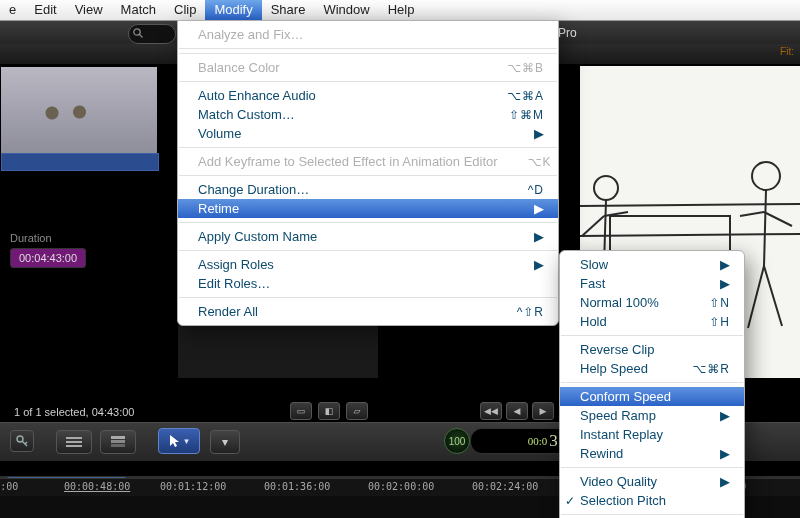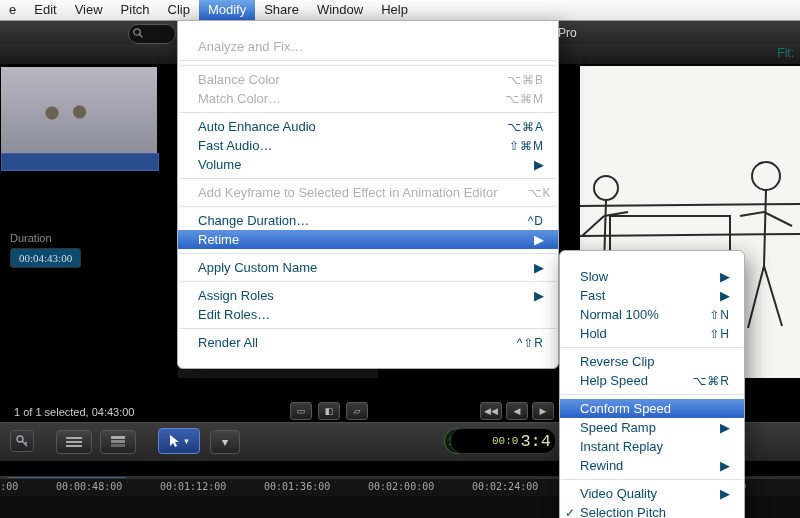--- a/index.html
+++ b/index.html
@@ -4,72 +4,72 @@
 <style>
   html,body{margin:0;padding:0;width:800px;height:518px;background:#000;font-family:"Lucida Grande","Helvetica Neue",Arial,sans-serif;font-size:12px;overflow:hidden;color:#ccc;-webkit-font-smoothing:antialiased}
   
   .menubar{position:absolute;left:0;top:0;width:800px;height:20px;background:linear-gradient(#fdfdfd,#e8e8e8);border-bottom:1px solid #9a9a9a;display:flex;align-items:center;z-index:50}
   .menubar .mi{padding:0 9px;height:20px;line-height:20px;color:#222;font-size:13px}
   .menubar .mi.hl{background:linear-gradient(#6fa6e8,#2a66d0);color:#fff}
   
   .topbar{position:absolute;left:0;top:21px;right:0;height:24px;background:linear-gradient(#3c3c3c,#242424);}
   .search{position:absolute;left:128px;top:24px;width:46px;height:18px;border-radius:10px;background:#111;border:1px solid #555;}
   .search svg{position:absolute;left:3px;top:2px}
-  .fitlabel{position:absolute;right:6px;top:46px;color:#0f766e;font-size:12px}
+  .fitlabel{position:absolute;right:6px;top:46px;color:#a16207;font-size:10px}
   .titlebar-text{position:absolute;left:558px;top:26px;color:#e2e2e2;font-size:12px}
   .divider{position:absolute;left:0;top:44px;right:0;height:20px;background:linear-gradient(#2b2b2b,#181818);}
   
   .thumb{position:absolute;left:0;top:66px;width:156px;height:86px;background:linear-gradient(#b8b7c2,#8e8d9a);border:1px solid #000}
   .thumb .dancers{position:absolute;left:18px;top:26px;width:110px;height:50px;background:radial-gradient(circle at 30% 40%,#6a6151 0 6px,transparent 7px),radial-gradient(circle at 55% 38%,#6a6151 0 6px,transparent 7px);}
   .thumb .bluebar{position:absolute;left:0;bottom:-18px;width:100%;height:16px;background:#2b4c8f;border:1px solid #3d61a7}
   
   .info{position:absolute;left:10px;top:232px;color:#bdbdbd;font-size:11px}
   .info .lbl{color:#8a8a8a;margin-bottom:4px}
-  .info .val{background:#0c4a6e;border:1px solid #333;border-radius:3px;padding:3px 8px;font-family:Liberation Serif, serif;font-size:11px;color:#ddd}
+  .info .val{background:#701a75;border:1px solid #333;border-radius:3px;padding:3px 8px;font-family:Liberation Sans, sans-serif;font-size:11px;color:#ddd}
   .sel-status{position:absolute;left:14px;top:406px;color:#cfcfcf;font-size:11px}
   
   .toolrow{position:absolute;left:0;top:422px;right:0;height:38px;background:linear-gradient(#3b3b3b,#262626);border-top:1px solid #4a4a4a;border-bottom:1px solid #000}
   .toolbtn{position:absolute;top:430px;height:22px;display:flex;align-items:center;justify-content:center;background:linear-gradient(#444,#222);border:1px solid #555;border-radius:4px;color:#ccc;font-size:12px}
   .arrow-tool{position:absolute;left:158px;top:428px;width:40px;height:24px;background:linear-gradient(#3a5fb0,#1d3c7a);border:1px solid #5f84c9;border-radius:4px;display:flex;align-items:center;justify-content:center}
-  .timecode{position:absolute;left:450px;top:428px;width:96px;height:24px;background:#000;border:1px solid #333;border-radius:12px;display:flex;align-items:center;justify-content:flex-end;padding:0 4px;color:#bfe07a;font-family:Liberation Mono, monospace;font-size:11px}
+  .timecode{position:absolute;left:470px;top:428px;width:96px;height:24px;background:#000;border:1px solid #333;border-radius:12px;display:flex;align-items:center;justify-content:flex-end;padding:0 4px;color:#bfe07a;font-family:Liberation Serif, serif;font-size:11px}
   .timecode .big{color:#d9e8b8;font-size:17px;margin-left:2px}
   .dial{position:absolute;left:444px;top:428px;width:24px;height:24px;border-radius:50%;background:radial-gradient(circle at 50% 45%,#1b3d1b,#0a1a0a 70%);border:1px solid #3b6b3b;display:flex;align-items:center;justify-content:center;color:#a7d48a;font-size:10px}
   
   .viewer-left{position:absolute;left:178px;top:66px;width:200px;height:312px;background:#1a1a1a;}
   .viewer-right{position:absolute;left:580px;top:66px;right:0;height:312px;background:#f4f4f0;}
   .viewer-right .sketch{position:absolute;inset:0;}
   .transport{position:absolute;left:290px;top:402px;height:18px;display:flex;gap:6px}
   .tbtn{width:20px;height:16px;background:linear-gradient(#3a3a3a,#1e1e1e);border:1px solid #555;border-radius:3px;display:flex;align-items:center;justify-content:center;color:#bbb;font-size:9px}
   .transport2{position:absolute;left:480px;top:402px;height:18px;display:flex;gap:4px}
   
   .timeline-head{position:absolute;left:0;top:476px;right:0;height:18px;background:linear-gradient(#2f2f2f,#1f1f1f);display:flex;align-items:center}
   .proj-chip{margin-left:6px;background:#29425f;border:1px solid #3f628c;border-radius:3px;padding:1px 6px;color:#d8e4f2;font-size:11px;display:flex;align-items:center;gap:4px}
   .ruler{position:absolute;left:0;top:478px;right:0;height:18px;background:#141414;border-top:1px solid #333}
   .ruler span{position:absolute;top:2px;color:#a8a8a8;font-size:10px;font-family:monospace}
   .timeline-gap{position:absolute;left:0;top:496px;right:0;bottom:0;background:#0d0d0d}
   
-  .menu{position:absolute;background:#fff;border:1px solid #b0b0b0;border-radius:0 0 6px 6px;box-shadow:4px 8px 22px rgba(0,0,0,.45);padding:16px 0;z-index:100}
+  .menu{position:absolute;background:#fff;border:1px solid #b0b0b0;border-radius:0 0 6px 6px;box-shadow:4px 8px 22px rgba(0,0,0,.45);padding:4px 0;z-index:100}
   .menu.sub{border-radius:6px}
   .menu .sep{height:1px;margin:4px 1px;background:#e0e0e0}
   .menu .row{display:flex;align-items:center;height:19px;padding:0 14px 0 20px;white-space:nowrap;font-size:13px;color:#0c4a6e;position:relative}
   .menu .row.dis{color:#b0b0b0}
   .menu .row.hl{background:linear-gradient(#5e93e0,#2a62c7);color:#fff}
   .menu .row .sc{margin-left:auto;padding-left:30px;color:inherit;font-size:12px;letter-spacing:1px}
   .menu .row .arr{margin-left:auto;padding-left:30px}
   .menu .row .chk{position:absolute;left:5px;font-size:12px}
   .keywell{position:absolute;left:10px;top:430px;width:22px;height:20px;background:linear-gradient(#3a3a3a,#222);border:1px solid #555;border-radius:4px;display:flex;align-items:center;justify-content:center}
 </style>
 </head>
 <body>
 
 <div class="menubar" id="menubar">
     <div class="mi">e</div>
     <div class="mi">Edit</div>
     <div class="mi">View</div>
-    <div class="mi">Pitch</div>
+    <div class="mi">Match</div>
     <div class="mi">Clip</div>
     <div class="mi hl">Modify</div>
     <div class="mi">Share</div>
     <div class="mi">Window</div>
     <div class="mi">Help</div>
   </div>
 
 <div class="topbar"></div>
 <div class="search">
   <svg width="12" height="12" viewBox="0 0 12 12">
@@ -171,51 +171,47 @@
 <div class="timeline-head">
   <div class="proj-chip">
     <svg width="10" height="10" viewBox="0 0 10 10">
         <rect x="1" y="1" width="8" height="8" rx="1" fill="none" stroke="#bcd" stroke-width="1"></rect>
       </svg>
     <span>Dancers Workshop</span>
   </div>
 </div>
 <div class="ruler" id="ruler">
     <span style="left: -48px;">00:00:24:00</span>
-    <span style="left: 56px;">00:00:48:00</span>
+    <span style="left: 64px; text-decoration: underline;">00:00:48:00</span>
     <span style="left: 160px;">00:01:12:00</span>
     <span style="left: 264px;">00:01:36:00</span>
     <span style="left: 368px;">00:02:00:00</span>
     <span style="left: 472px;">00:02:24:00</span>
     <span style="left: 576px;">00:02:48:00</span>
     <span style="left: 680px;">00:03:12:00</span>
   </div>
 <div class="timeline-gap"></div>
 
 <div class="menu" id="modify-menu" style="left:177px;top:20px;width:380px">
     <div class="row dis">
       <span>Analyze and Fix…</span>
     </div>
     <div class="sep"></div>
     <div class="sep"></div>
     <div class="row dis">
       <span>Balance Color</span>
       <span class="sc">⌥⌘B</span>
     </div>
-    <div class="row dis">
-      <span>Match Color…</span>
-      <span class="sc">⌥⌘M</span>
-    </div>
     <div class="sep"></div>
     <div class="row">
       <span>Auto Enhance Audio</span>
       <span class="sc">⌥⌘A</span>
     </div>
     <div class="row">
-      <span>Fast Audio…</span>
+      <span>Match Custom…</span>
       <span class="sc">⇧⌘M</span>
     </div>
     <div class="row">
       <span>Volume</span>
       <span class="arr">▶</span>
     </div>
     <div class="sep"></div>
     <div class="row dis">
       <span>Add Keyframe to Selected Effect in Animation Editor</span>
       <span class="sc">⌥K</span>

